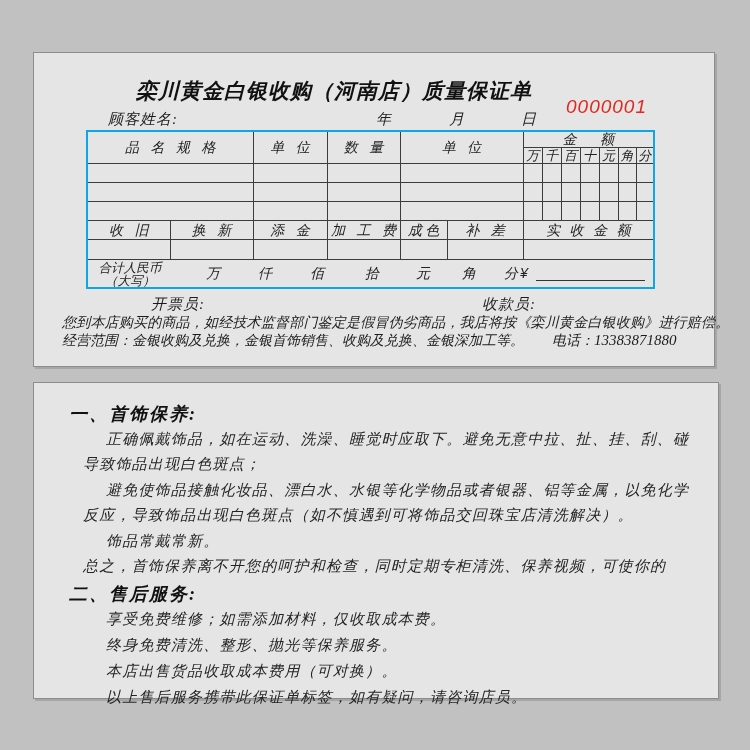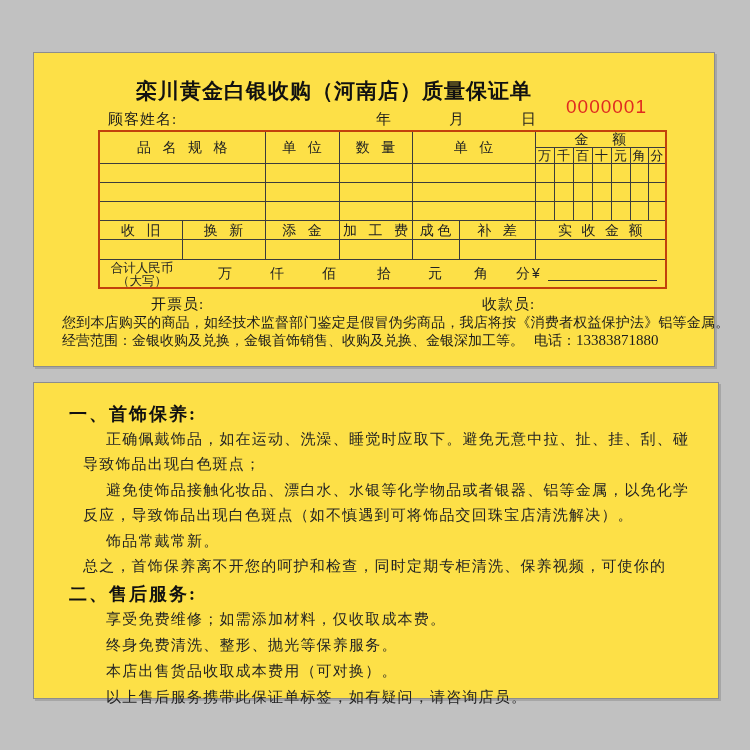--- a/index.html
+++ b/index.html
@@ -4,23 +4,24 @@
 <style>
   html,body{margin:0;padding:0;}
   body{
     width:750px;height:750px;position:relative;overflow:hidden;
     background:#c1c1c1;
     font-family:"Liberation Serif","DejaVu Serif",serif;
     color:#1c1c1c;
     -webkit-font-smoothing:antialiased;
   }
   .panel{
-    position:absolute;background:#fde047;
+    position:absolute;background:#e5e5e5;
     border:1px solid #8d8d8d;
     box-shadow:2px 2px 0 #a6a6a6;
+    font-style:italic;
   }
   #receipt-card{left:33px;top:52px;width:680px;height:313px;}
   #care-card{left:33px;top:382px;width:684px;height:315px;}
 
   
   .title{
     position:absolute;left:0;top:24px;width:600px;text-align:center;
     font-size:21px;font-weight:bold;letter-spacing:1px;color:#111;
     font-family:"Liberation Serif","DejaVu Serif",serif;
   }
@@ -28,23 +29,23 @@
     position:absolute;left:532px;top:43px;
     font-family:"Liberation Sans","DejaVu Sans",sans-serif;
     font-size:19px;letter-spacing:1px;color:#e02a20;
   }
   .cust-label{position:absolute;left:74px;top:57px;font-size:15px;letter-spacing:1px;}
   .date-y{position:absolute;left:342px;top:57px;font-size:15px;}
   .date-m{position:absolute;left:415px;top:57px;font-size:15px;}
   .date-d{position:absolute;left:487px;top:57px;font-size:15px;}
 
   table.inv{
-    position:absolute;left:64px;top:77px;width:567px;height:123px;
+    position:absolute;left:52px;top:77px;width:567px;height:123px;
     border-collapse:collapse;table-layout:fixed;
-    border:2px solid #c2410c;
+    border:2px solid #0ea5e9;
   }
   table.inv td{
     border:1px solid #3c3c3c;
     font-size:14px;text-align:center;vertical-align:middle;
     padding:0;line-height:1.1;color:#222;
     overflow:hidden;white-space:nowrap;
   }
   tr.r-h1 td{height:12px;}
   tr.r-h2 td{height:15px;font-size:13px;}
   tr.r-b td{height:18px;}
@@ -62,21 +63,21 @@
   .tot-unit{position:absolute;top:6px;font-size:14px;}
   .tot-cny{position:absolute;left:432px;top:6px;font-size:14px;
     font-family:"Liberation Sans","DejaVu Sans",sans-serif;}
   .tot-line{position:absolute;left:448px;right:8px;bottom:6px;border-bottom:1px solid #333;}
 
   .clerk{position:absolute;left:117px;top:242px;font-size:15px;letter-spacing:1px;}
   .cashier{position:absolute;left:448px;top:242px;font-size:15px;letter-spacing:1px;}
   .note1{position:absolute;left:28px;top:261px;width:648px;font-size:14px;
     letter-spacing:0.2px;white-space:nowrap;}
   .note2{position:absolute;left:28px;top:279px;width:648px;font-size:14px;white-space:nowrap;}
-  .note2 .phone-wrap{margin-left:10px;}
+  .note2 .phone-wrap{margin-left:28px;}
   .phone-num{font-size:15px;}
 
   
   .sec-title{
     margin:0 0 0 35px;font-size:18px;font-weight:bold;
     letter-spacing:2px;height:26px;line-height:26px;color:#111;
   }
   #sec1-title{margin-top:18px;}
   #sec2-title{margin-top:2px;}
   .line{
@@ -206,21 +207,21 @@
         <span class="tot-cny">¥</span>
         <span class="tot-line"></span>
       </td>
     </tr>
   </tbody>
     </table>
 
   <span class="clerk">开票员:</span>
   <span class="cashier">收款员:</span>
 
-  <div class="note1">您到本店购买的商品，如经技术监督部门鉴定是假冒伪劣商品，我店将按《消费者权益保护法》铝等金属。</div>
+  <div class="note1">您到本店购买的商品，如经技术监督部门鉴定是假冒伪劣商品，我店将按《栾川黄金白银收购》进行赔偿。</div>
   <div class="note2">
     <span>经营范围：金银收购及兑换，金银首饰销售、收购及兑换、金银深加工等。</span><span class="phone-wrap"><span>电话：</span><span class="phone-num">13383871880</span></span>
   </div>
 </div>
 
 <div class="panel" id="care-card">
   <div class="sec-title" id="sec1-title">一、首饰保养:</div>
   <div class="sec1">
     <div class="line">正确佩戴饰品，如在运动、洗澡、睡觉时应取下。避免无意中拉、扯、挂、刮、碰</div>
     <div class="line">导致饰品出现白色斑点；</div>

